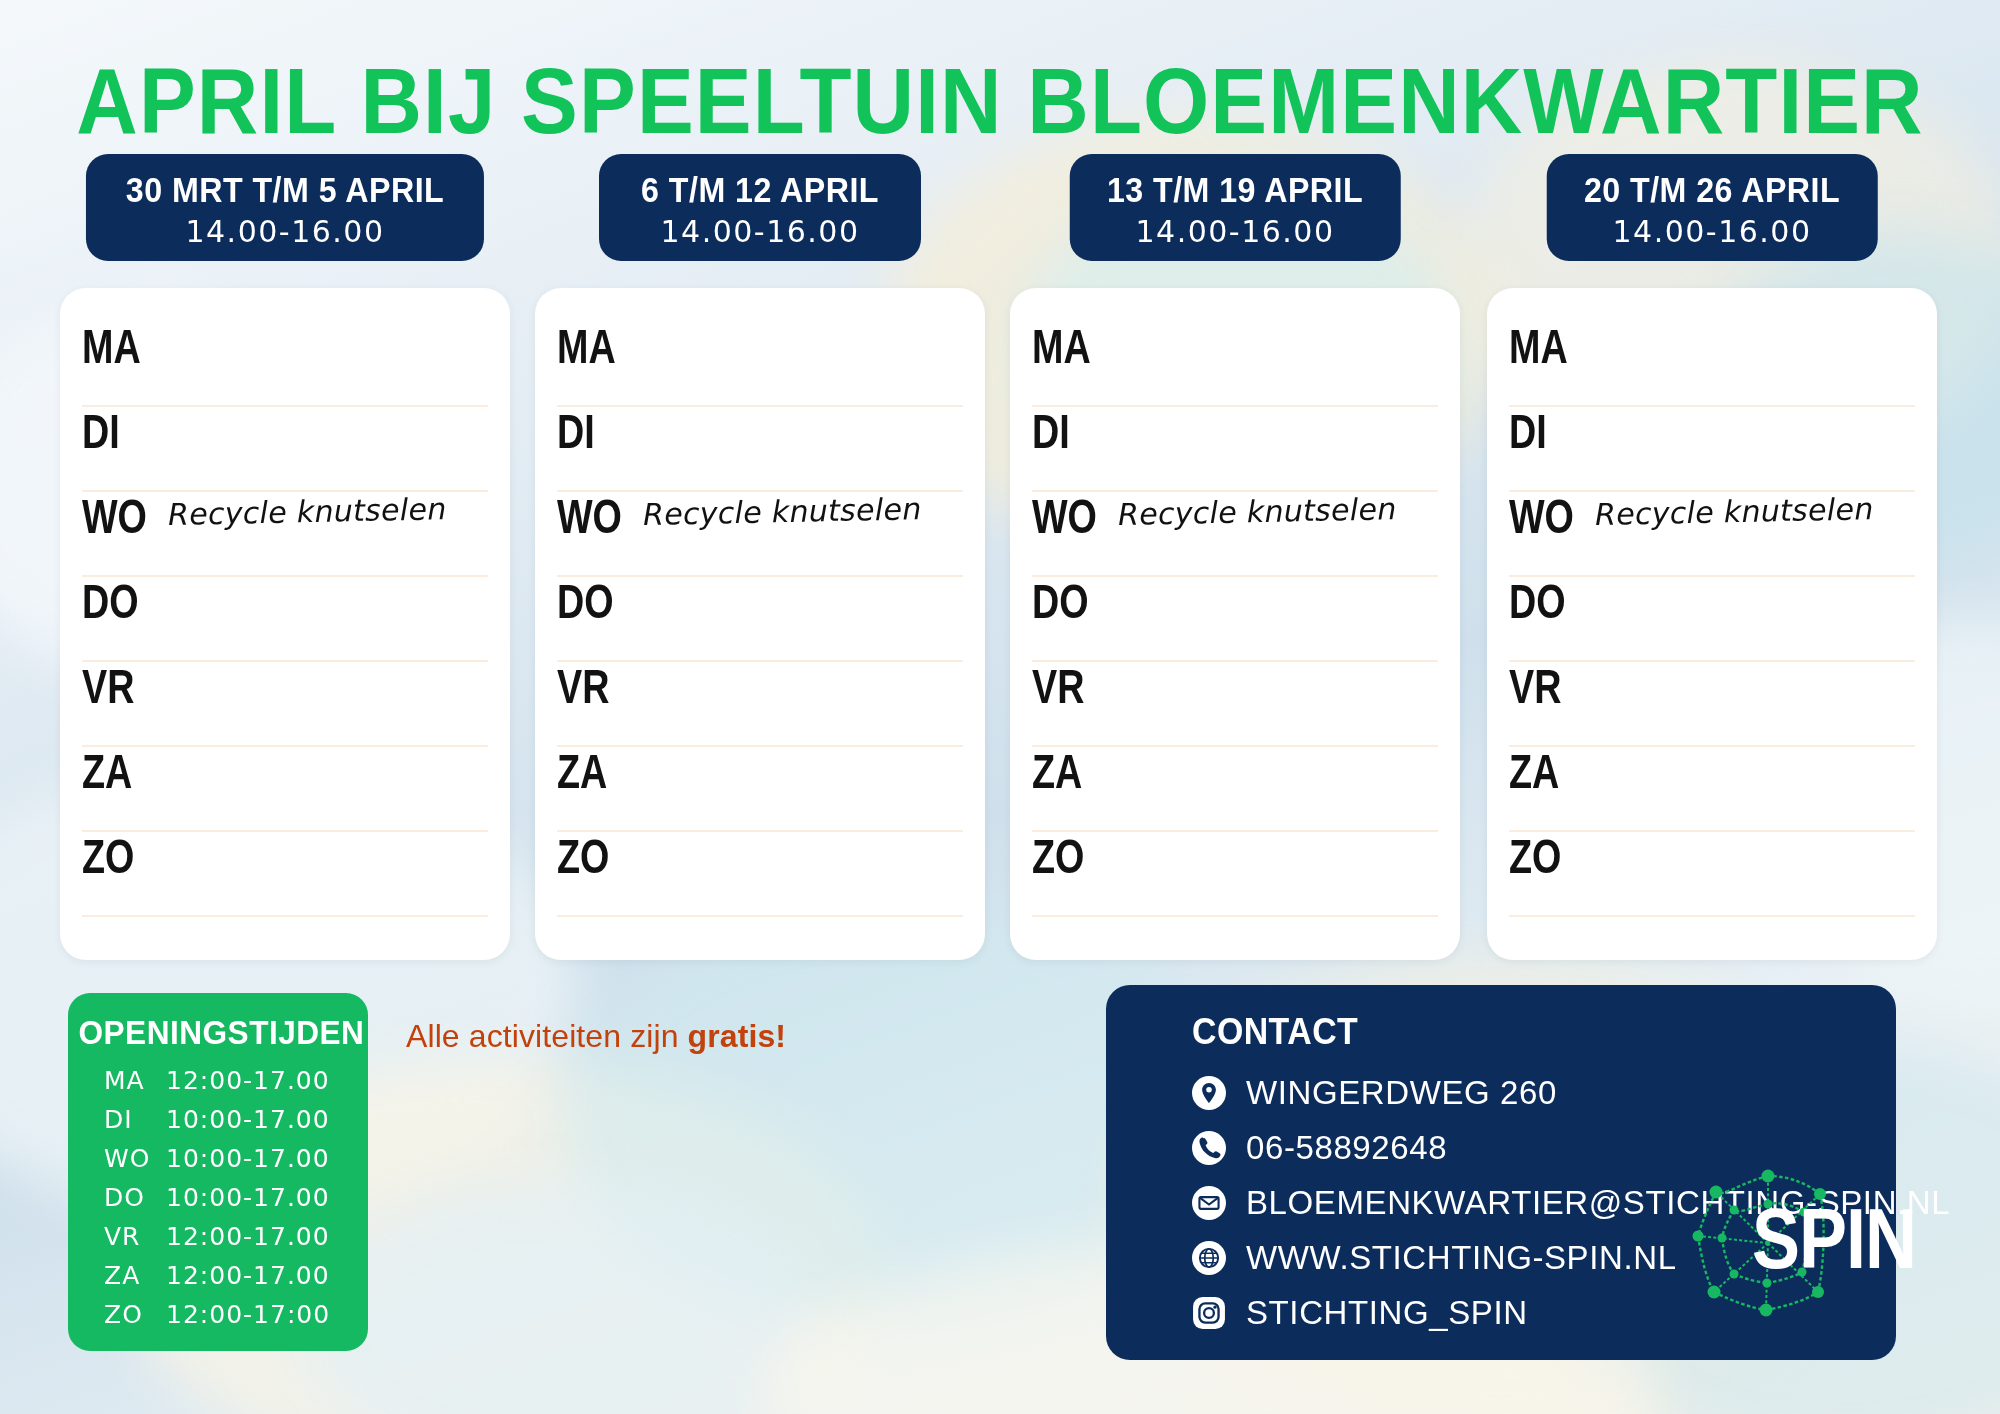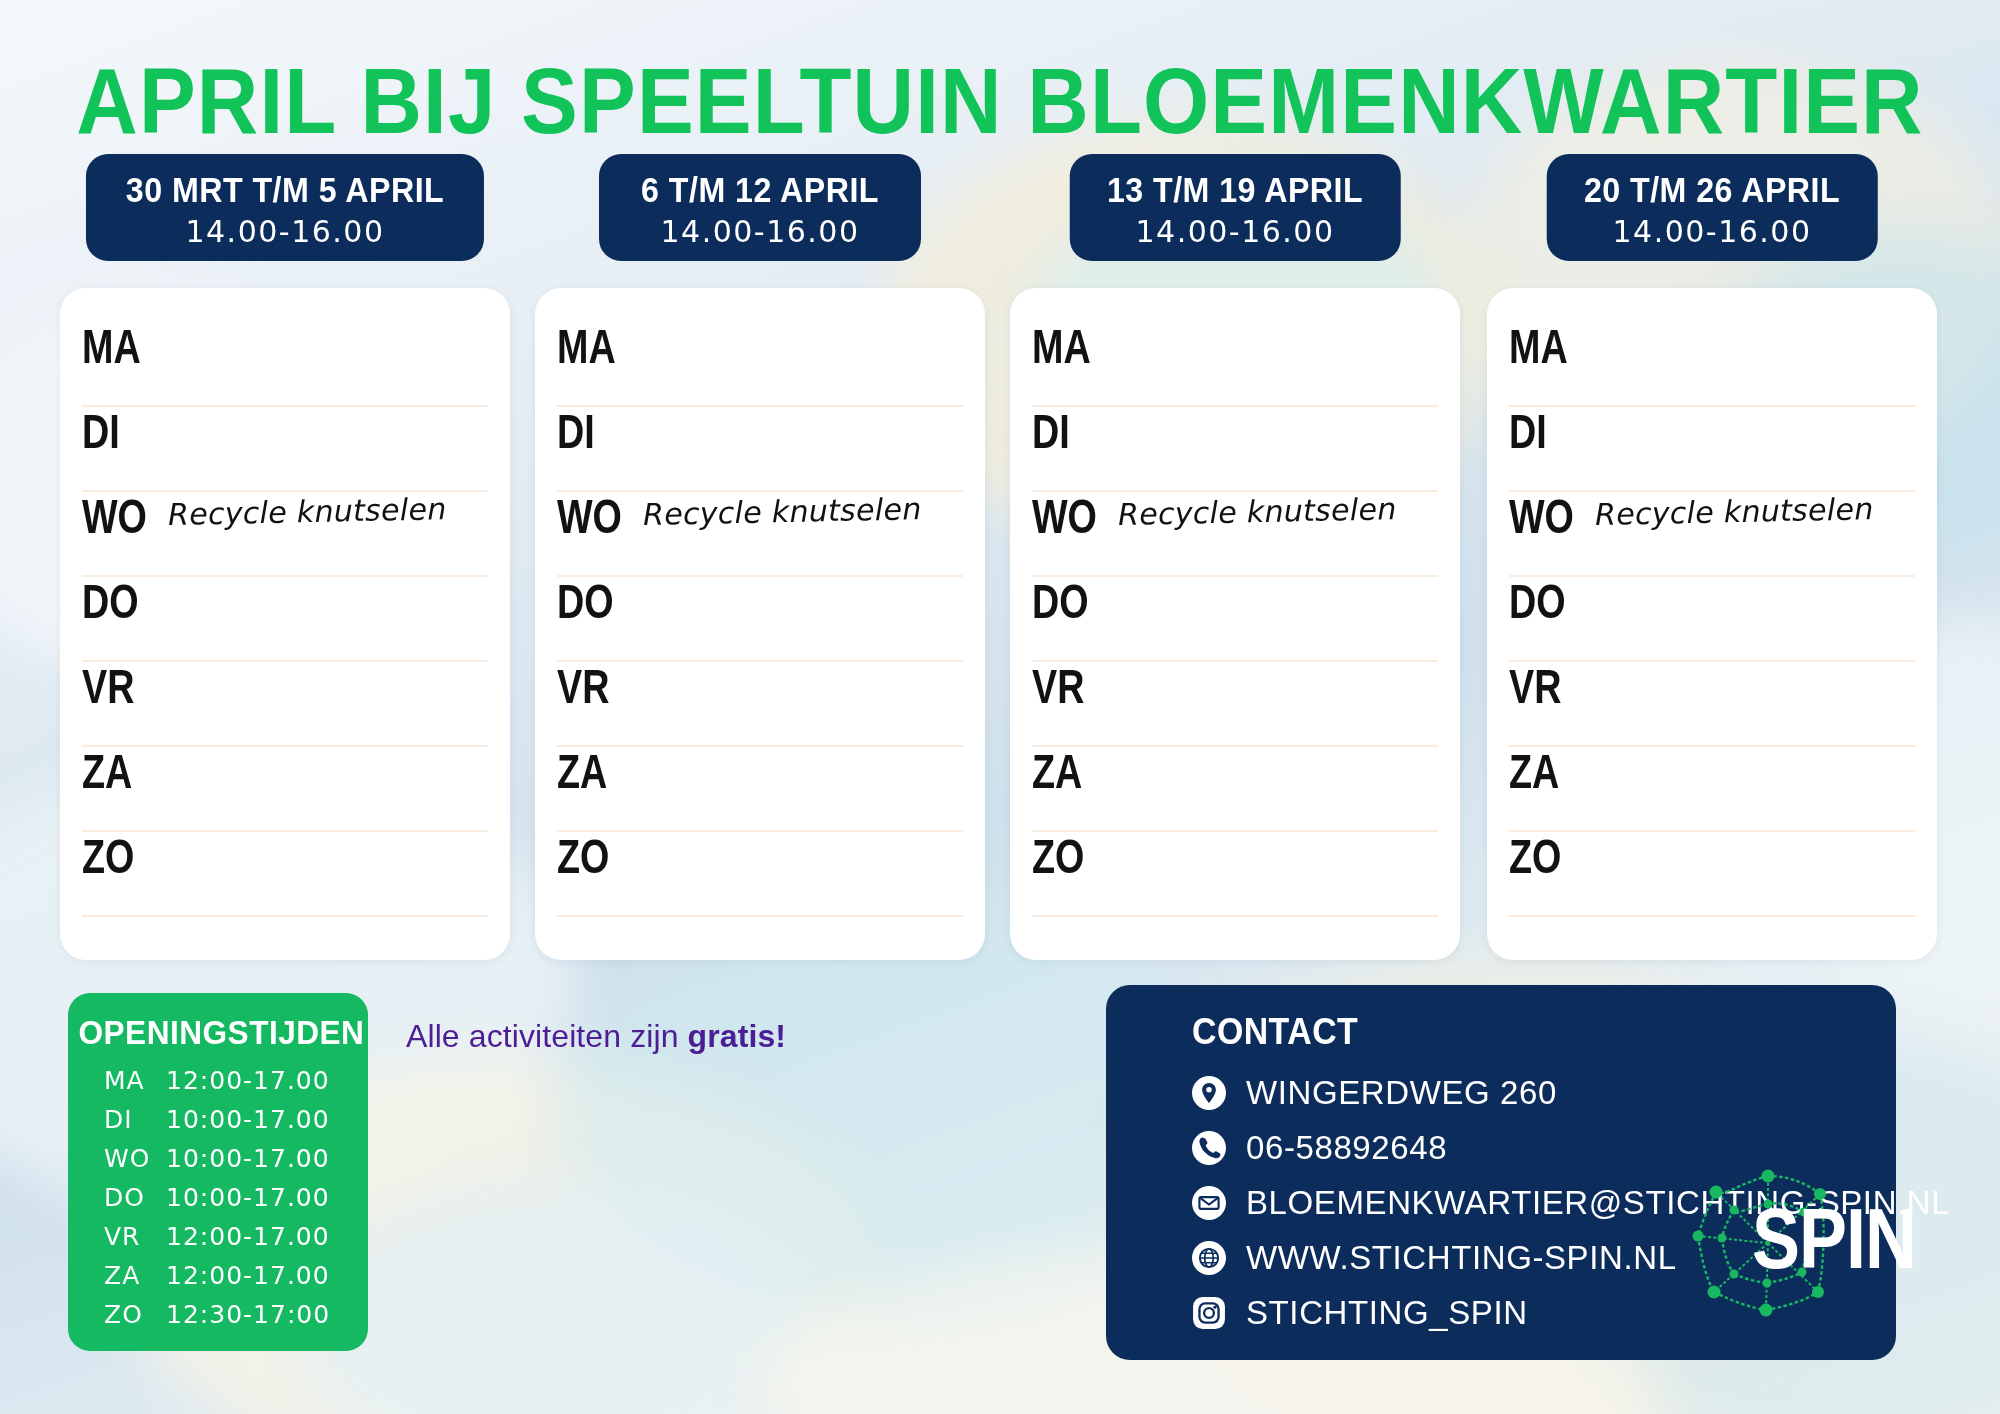--- a/index.html
+++ b/index.html
@@ -159,21 +159,21 @@
     letter-spacing:1px;
   }
   .hours-row:last-child { margin-bottom:0; }
   .hours-day { width:62px; flex:0 0 62px; }
   .hours-val { white-space:nowrap; }
 
   
   .info {
     position:absolute; left:406px; top:1016px; width:660px;
     font-family:"Liberation Sans", sans-serif;
-    color:#4c1d95;
+    color:#c2410c;
   }
   .info p { font-size:32px; line-height:1.3; letter-spacing:.1px; }
   .info p.p1 { margin-bottom:42px; }
   .info b { font-weight:700; }
 
   
   .contact {
     position:absolute; left:1106px; top:985px;
     width:790px; height:375px;
     background:#0c2d5c;
@@ -432,21 +432,21 @@
     <div class="hours-row">
         <span class="hours-day">VR</span>
         <span class="hours-val">12:00-17.00</span>
       </div>
     <div class="hours-row">
         <span class="hours-day">ZA</span>
         <span class="hours-val">12:00-17.00</span>
       </div>
     <div class="hours-row">
         <span class="hours-day">ZO</span>
-        <span class="hours-val">12:30-17:00</span>
+        <span class="hours-val">12:00-17:00</span>
       </div>
   </div>
 
   <div class="info">
     <p class="p1"><span>Alle activiteiten zijn </span><b>gratis!</b></p>
   </div>
 
   <div class="contact">
     <div class="contact-title">CONTACT</div>
 

